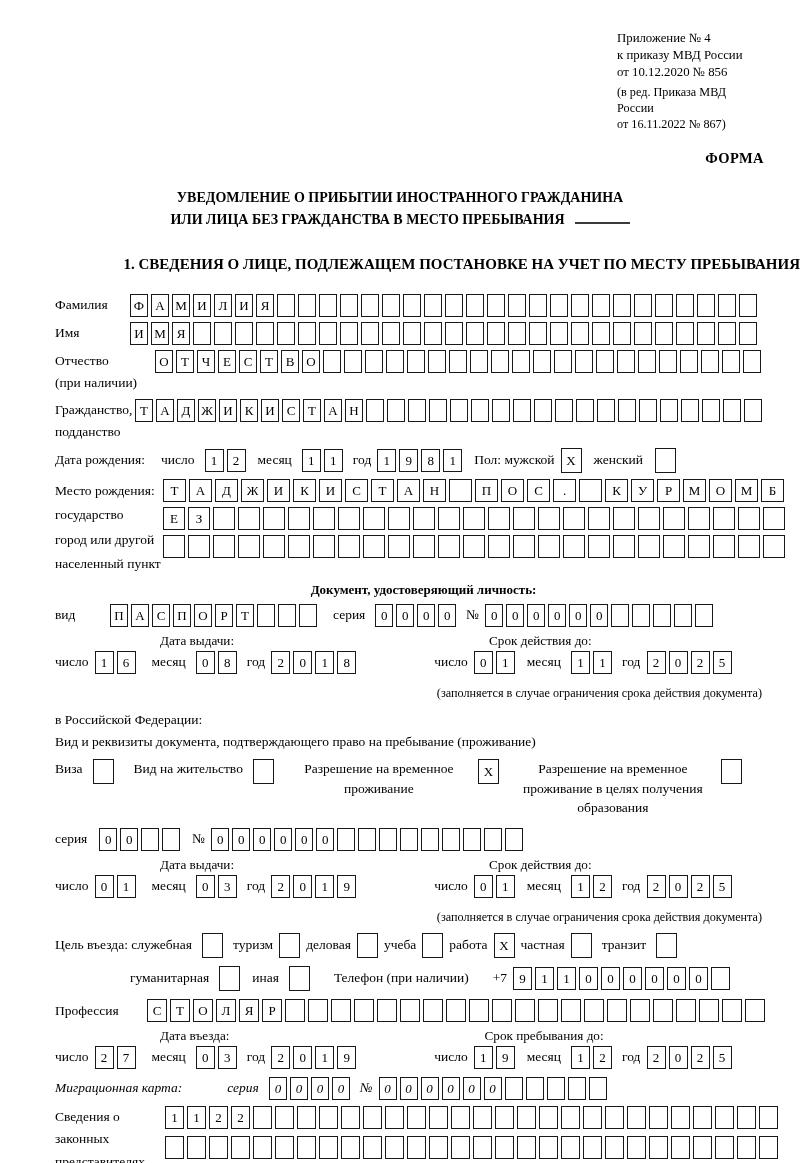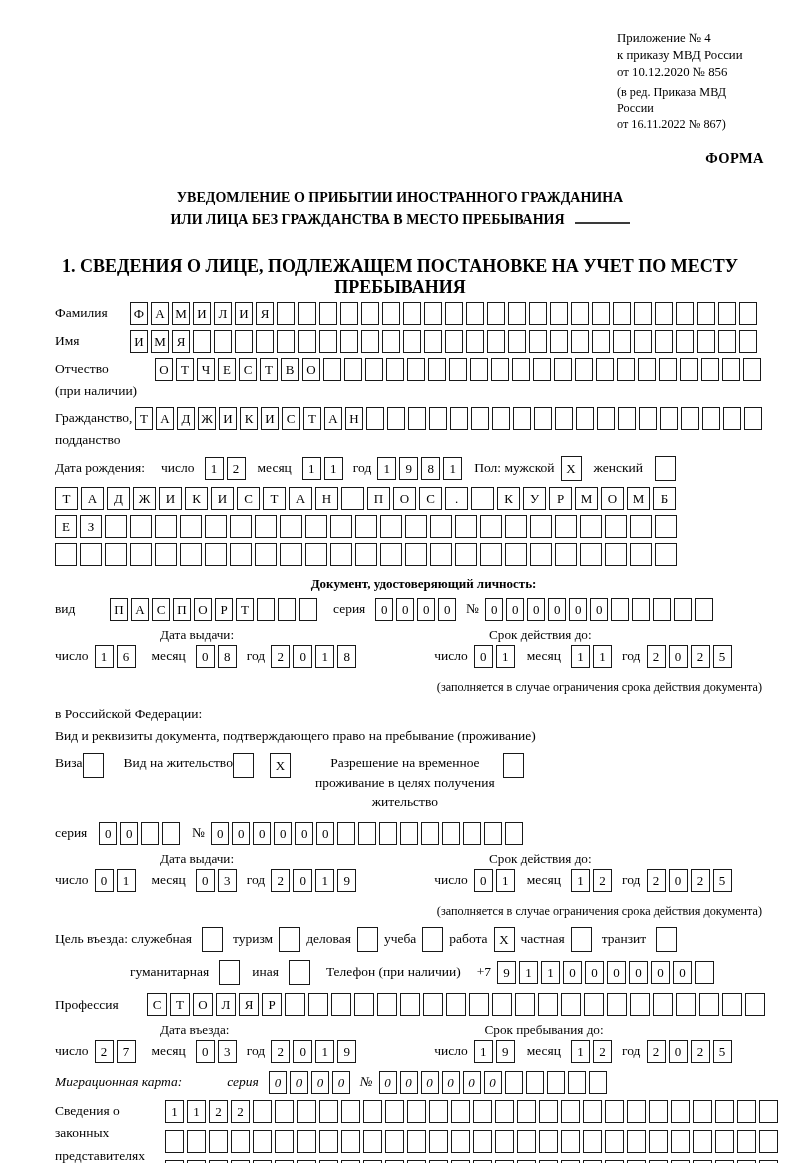--- a/index.html
+++ b/index.html
@@ -7,21 +7,21 @@
     width:800px;height:1163px;box-sizing:border-box;position:relative;
     background:#fff;color:#000;font-family:"Liberation Serif","DejaVu Serif",serif;
     font-size:13.5px;overflow:hidden;
   }
   .topnote{margin:30px 38px 0 617px;font-size:12.8px;line-height:1.32;}
   .topnote .small{font-size:12.2px;}
   .topnote .gap{margin-top:3px;}
   .forma{margin-top:18px;padding-right:36px;text-align:right;font-weight:bold;font-size:14.5px;letter-spacing:.4px;}
   .title{margin-top:20px;text-align:center;font-weight:bold;font-size:14px;line-height:1.6;}
   .uline{display:inline-block;width:55px;height:2px;background:#3a3a3a;margin-left:10px;vertical-align:baseline;}
-  .sec1{margin-top:24px;margin-bottom:4px;text-align:center;font-weight:bold;font-size:18px;}
+  .sec1{margin-top:24px;margin-bottom:21px;text-align:right;font-weight:bold;font-size:15px;}
   .content{padding:0 8px 0 55px;}
 
   .frow{display:flex;align-items:center;margin-bottom:5px;}
   .frow.top{align-items:flex-start;}
   .flabel{flex:0 0 auto;line-height:1.3;}
   .w75{width:75px;}
   .w100{width:100px;}
   .w80{width:80px;}
   .lbl2{line-height:22px;}
 
@@ -32,27 +32,27 @@
     display:inline-flex;align-items:center;justify-content:center;
     font-size:13px;line-height:1;
   }
   .cells.wide .cell{width:21px;}
   .cells.med  .cell{width:20px;}
   .cells.prof .cell{width:18px;}
   .cells.rep  .cell{width:17px;}
   .cells.num  .cell{width:17px;}
   .cb .cell{width:19px;height:23px;}
   .ml6{margin-left:6px;} .ml10{margin-left:10px;} .ml12{margin-left:12px;}
-  .ml16{margin-left:16px;} .ml20{margin-left:20px;} .ml26{margin-left:16px;}
+  .ml16{margin-left:16px;} .ml20{margin-left:20px;} .ml26{margin-left:24px;}
 
   .subhead{text-align:center;font-weight:bold;font-size:13px;margin:4px 0 6px 0;}
   .datelbls{display:flex;font-size:13.2px;margin:6px 0 2px 0;}
   .note{ text-align:right;padding-right:30px;font-size:12.2px;margin:12px 0 8px 0;}
 
-  .cbitem{display:flex;align-items:flex-start;flex:0 0 auto;}
+  .cbitem{display:flex;align-items:flex-start;gap:10px;flex:0 0 auto;}
   .cbitem .cb{margin-top:0;}
   .cblbl{line-height:1.45;}
   .cblbl.center{text-align:center;}
   .w175{width:178px;} .w200{width:196px;}
 
   .mplabel{width:108px;line-height:24.5px;flex:0 0 auto;}
   .mprows .cells{margin-bottom:5px;}
   .replabel{width:110px;line-height:22.5px;flex:0 0 auto;}
   .reprows .cells{margin-bottom:7px;}
 </style>
@@ -252,20 +252,26 @@
       <div class="cells cb ml6">
           <span class="cell filled">X</span>
         </div>
       <span class="ml12">женский</span>
       <div class="cells cb ml12">
           <span class="cell"></span>
         </div>
     </div>
 
     <div class="frow top" style="margin-top:6px;">
+      <div class="mplabel">
+        <div>Место рождения:</div>
+        <div>государство</div>
+        <div>город или другой</div>
+        <div>населенный пункт</div>
+      </div>
       <div class="mprows">
         <div class="cells wide">
             <span class="cell filled">Т</span>
             <span class="cell filled">А</span>
             <span class="cell filled">Д</span>
             <span class="cell filled">Ж</span>
             <span class="cell filled">И</span>
             <span class="cell filled">К</span>
             <span class="cell filled">И</span>
             <span class="cell filled">С</span>
@@ -437,26 +443,27 @@
             <span class="cell"></span>
           </div>
       </div>
       <div class="cbitem ml20">
         <div class="cblbl">Вид на жительство</div>
         <div class="cells cb">
             <span class="cell"></span>
           </div>
       </div>
       <div class="cbitem ml16">
+        <div class="cblbl center w175">Разрешение на временное проживание</div>
         <div class="cells cb">
             <span class="cell filled">X</span>
           </div>
       </div>
       <div class="cbitem ml16">
-        <div class="cblbl center w200">Разрешение на временное проживание в целях получения жительство</div>
+        <div class="cblbl center w200">Разрешение на временное проживание в целях получения образования</div>
         <div class="cells cb">
             <span class="cell"></span>
           </div>
       </div>
     </div>
 
     <div class="frow" style="margin-top:10px;">
       <span>серия</span>
       <div class="cells ml12">
           <span class="cell filled">0</span>

